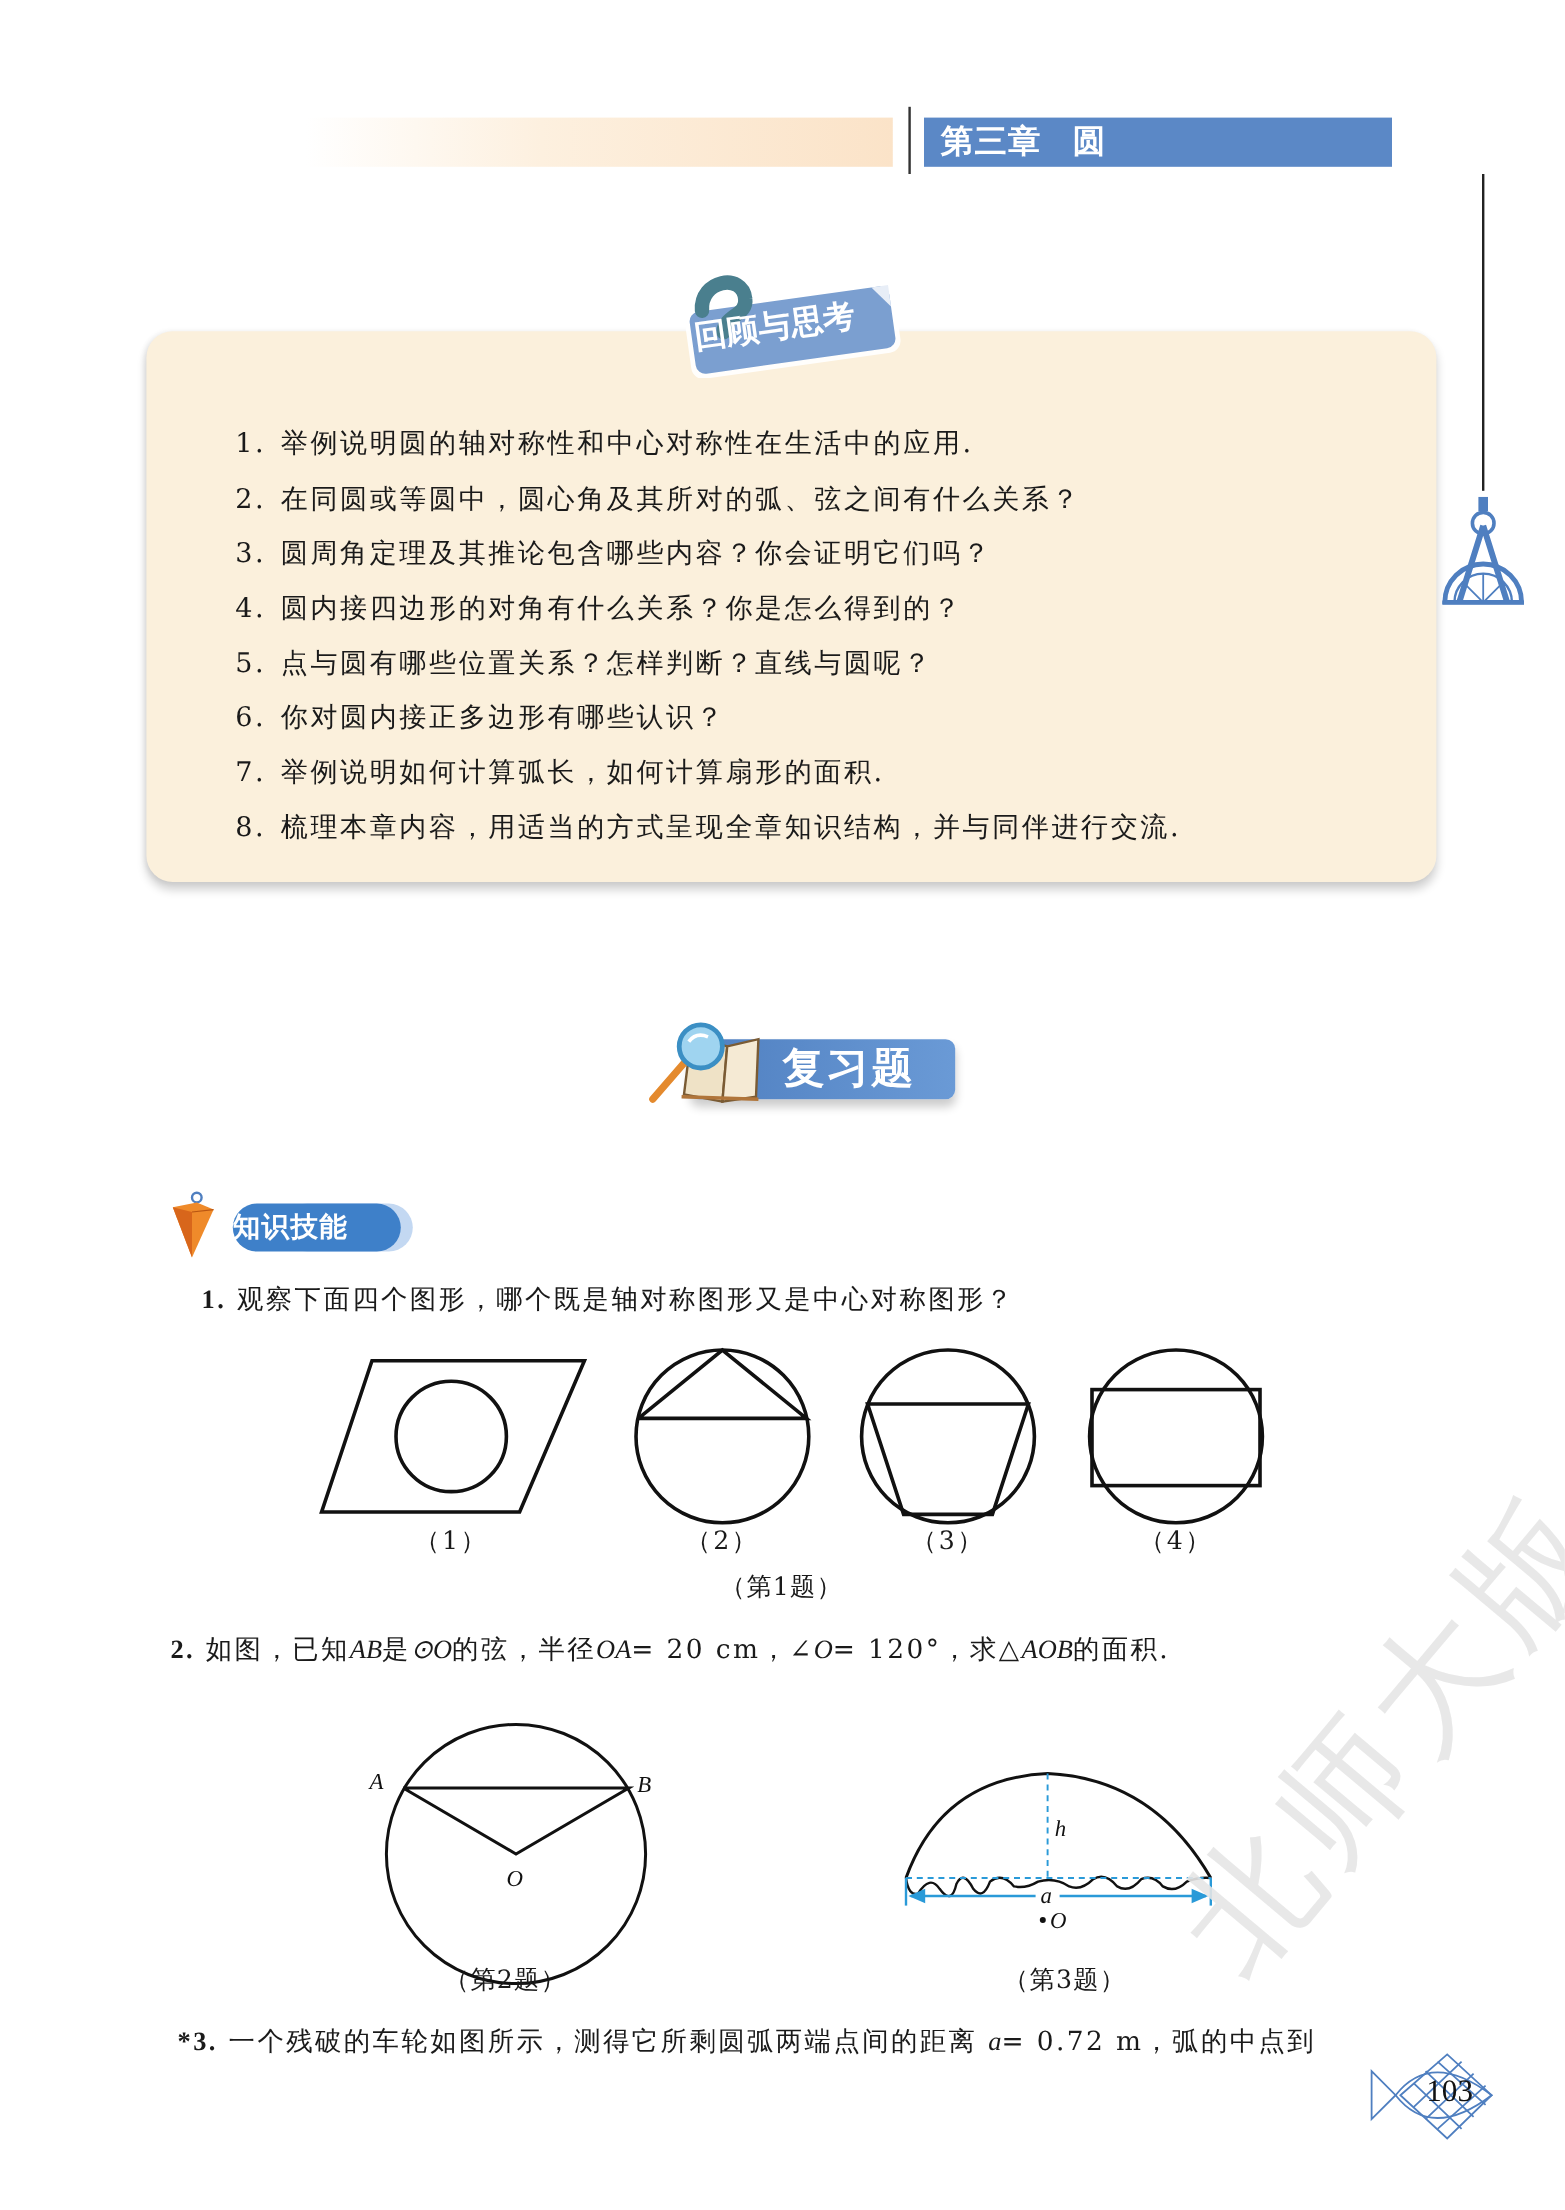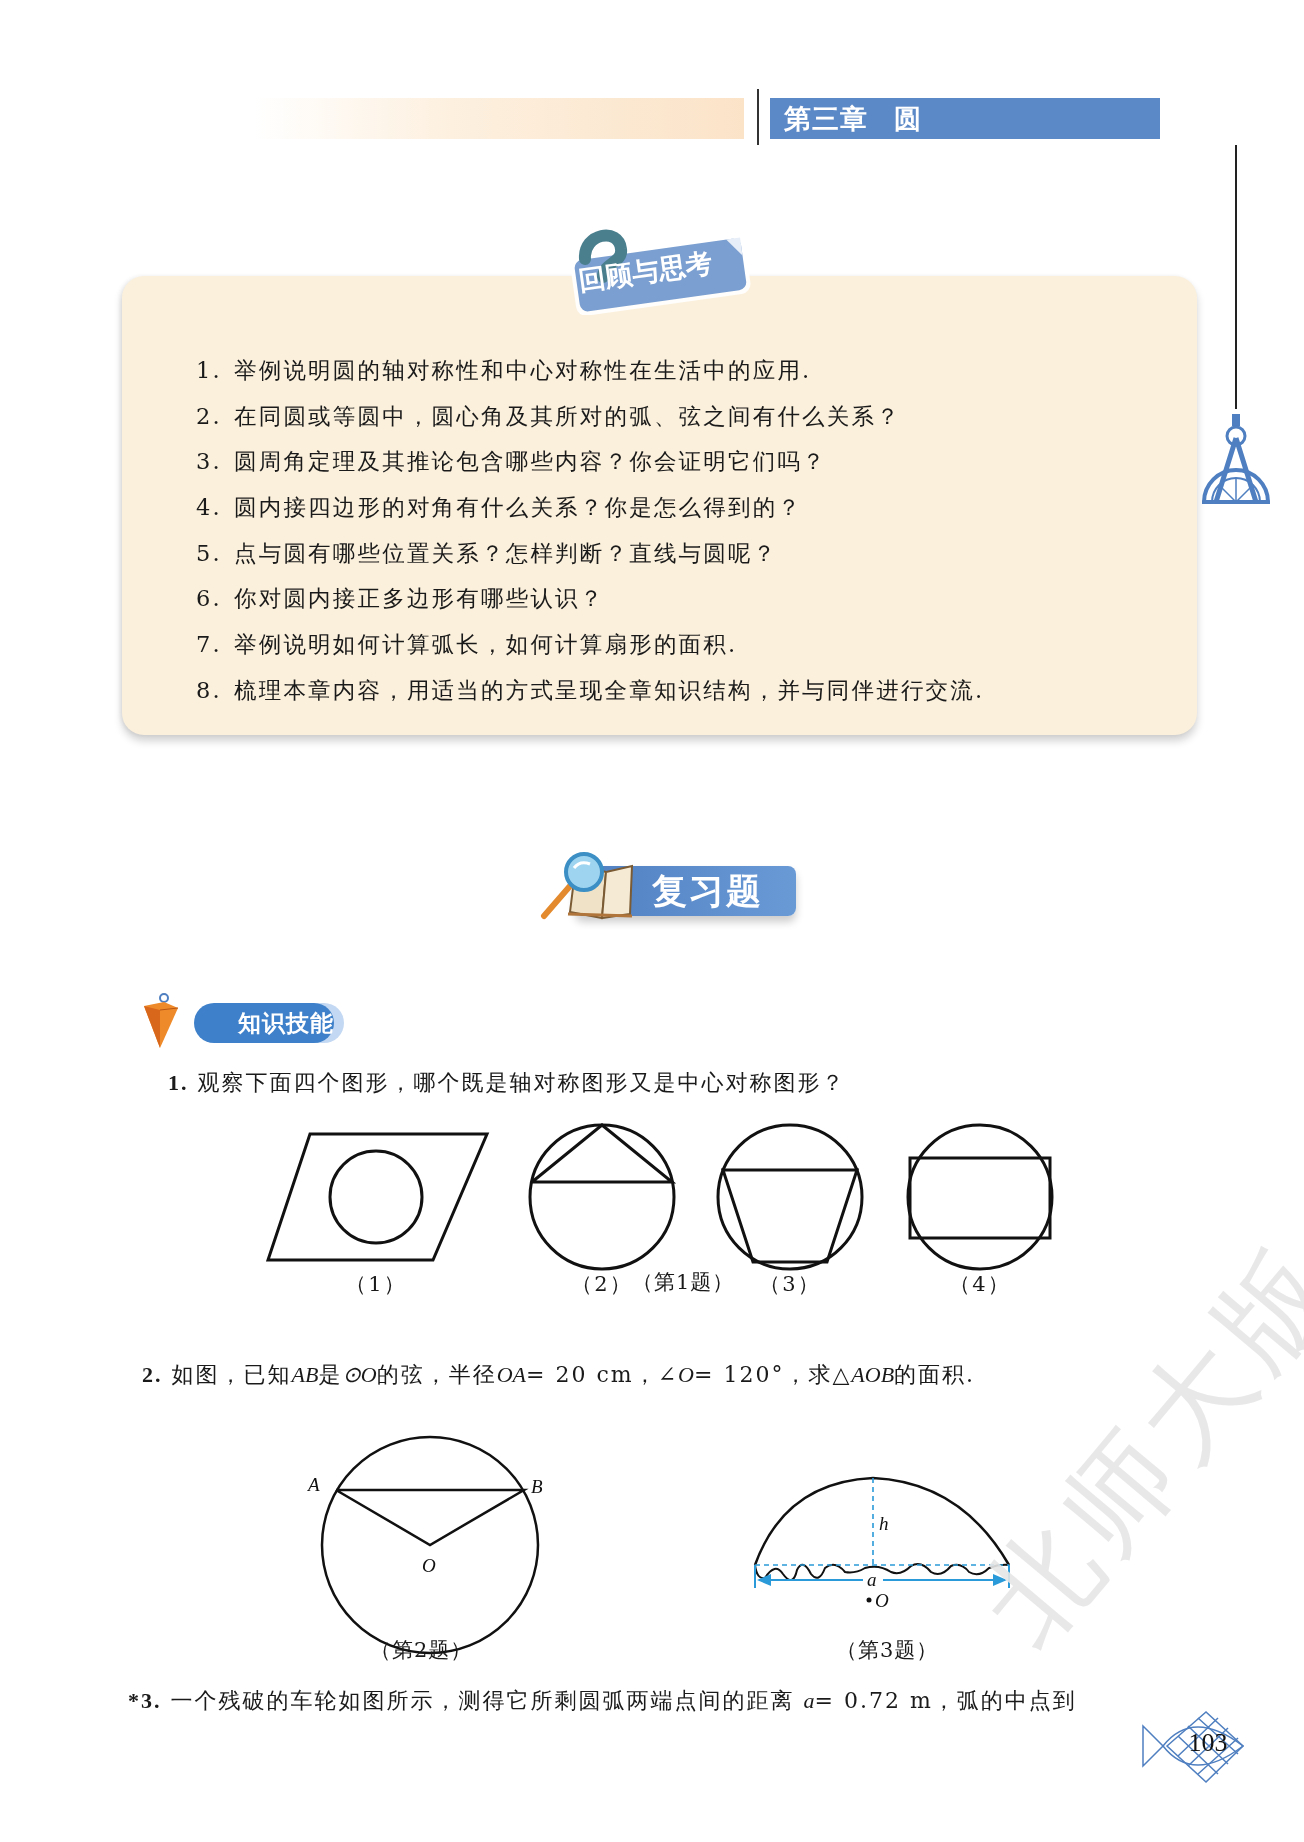--- a/index.html
+++ b/index.html
@@ -23,21 +23,21 @@
   .review-list li { font-size:22.5px; height:45.7px; line-height:36px; letter-spacing:2.2px; white-space:nowrap; }
   .review-list .num { display:inline-block; width:38px; }
   .fxt-bar { left:575px; top:866px; width:221px; height:50px; background:linear-gradient(90deg,#4f7fc0,#6a9ad6);
     border-radius:8px; box-shadow:0 6px 8px rgba(0,0,0,0.2); }
   .fxt-label { left:652px; top:866px; height:50px; line-height:50px; color:#fff;
     font-family:"DejaVu Sans", sans-serif; font-weight:bold; font-size:35px; letter-spacing:2px; }
 
   .zs-pill2 { left:236px; top:1003px; width:108px; height:40px; border-radius:20px; background:#c3d8f2; }
   .zs-pill { left:194px; top:1003px; width:140px; height:40px; border-radius:20px; background:#3e80c9;
     color:#fff; font-family:"DejaVu Sans", sans-serif; font-weight:bold; font-size:23px;
-    line-height:40px; text-align:right; letter-spacing:1px; }
+    line-height:40px; text-align:left; letter-spacing:1px; }
   .zs-icon { left:142px; top:992px; width:46px; height:58px; }
 
   .q { left:142px; font-size:22px; letter-spacing:2px; white-space:nowrap; }
   .q b { font-family:"Liberation Serif", serif; font-weight:bold; }
   .q i { font-family:"Liberation Serif", serif; letter-spacing:0; }
   .fig-label { font-size:21px; text-align:center; width:80px; letter-spacing:2px; }
   .caption { font-size:21px; letter-spacing:1px; white-space:nowrap; }
   .pagefish { left:1133px; top:1704px; width:112px; height:84px; }
   .page-no { left:1178px; top:1728px; width:60px; text-align:center; font-family:"Liberation Serif", serif;
     font-size:26px; color:#111; }
@@ -121,21 +121,21 @@
   </g>
   <g>
     <circle cx="720" cy="75" r="72"></circle>
     <rect x="650" y="36" width="140" height="80"></rect>
   </g>
 </svg>
 <div class="abs fig-label" style="left:336px;top:1270px;">（1）</div>
 <div class="abs fig-label" style="left:562px;top:1270px;">（2）</div>
 <div class="abs fig-label" style="left:750px;top:1270px;">（3）</div>
 <div class="abs fig-label" style="left:940px;top:1270px;">（4）</div>
-<div class="abs caption" style="left:600px;top:1268px;margin-left:32px;">（第1题）</div>
+<div class="abs caption" style="left:600px;top:1308px;">（第1题）</div>
 
 <div class="abs q" style="top:1360px;">
   <b>2.</b>&nbsp;<span>如图，已知</span><i>AB</i><span>是</span><i>⊙O</i><span>的弦，半径</span><i>OA</i><span>= 20 cm，∠</span><i>O</i><span>= 120°，求△</span><i>AOB</i><span>的面积.</span>
 </div>
 <svg class="abs" style="left:290px;top:1400px;width:280px;height:260px;" viewBox="0 0 280 260" fill="none" stroke="#111" stroke-width="2.5">
   <circle cx="140" cy="145" r="108"></circle>
   <polyline points="46,90 234,90 140,145 46,90"></polyline>
   <text x="18" y="91" font-family="Liberation Serif, serif" font-style="italic" font-size="19" fill="#111" stroke="none">A</text>
   <text x="241" y="93" font-family="Liberation Serif, serif" font-style="italic" font-size="19" fill="#111" stroke="none">B</text>
   <text x="132" y="172" font-family="Liberation Serif, serif" font-style="italic" font-size="19" fill="#111" stroke="none">O</text>
@@ -153,21 +153,21 @@
   <line x1="138" y1="110" x2="260" y2="110" stroke="#2a9ad8" stroke-width="2"></line>
   <polygon points="12,110 26,104 26,116" fill="#2a9ad8"></polygon>
   <polygon points="262,110 248,104 248,116" fill="#2a9ad8"></polygon>
   <text x="134" y="60" font-family="Liberation Serif, serif" font-style="italic" font-size="19" fill="#111">h</text>
   <text x="122" y="116" font-family="Liberation Serif, serif" font-style="italic" font-size="19" fill="#111">a</text>
   <circle cx="124" cy="130" r="2.5" fill="#111"></circle>
   <text x="130" y="137" font-family="Liberation Serif, serif" font-style="italic" font-size="19" fill="#111">O</text>
 </svg>
 <div class="abs caption" style="left:836px;top:1636px;">（第3题）</div>
 
-<div class="abs q" style="top:1686px;left:128px;">
+<div class="abs q" style="top:1686px;left:148px;">
   <b>*3.</b>&nbsp;<span>一个残破的车轮如图所示，测得它所剩圆弧两端点间的距离</span>&nbsp;<i>a</i><span>= 0.72 m，弧的中点到</span>
 </div>
 
 <div class="abs" style="left:950px;top:1580px;transform:rotate(-50deg);transform-origin:left top;font-family:'DejaVu Sans',sans-serif;font-size:110px;color:#e6e6e6;letter-spacing:10px;white-space:nowrap;opacity:0.9;">北师大版</div>
 
 <svg class="abs pagefish" viewBox="0 0 112 84" fill="none" stroke="#4f7fc0" stroke-width="1.5">
   <polygon points="10,22 30,42 10,62"></polygon>
   <path d="M30 42 Q60 4 110 42 Q60 80 30 42 Z"></path>
   <polygon points="34,42 73,8 110,42 73,78"></polygon>
   <path d="M45 32 L85 70 M55 22 L95 60 M65 14 L105 50 M45 52 L85 14 M55 62 L95 24 M65 70 L105 34"></path>

